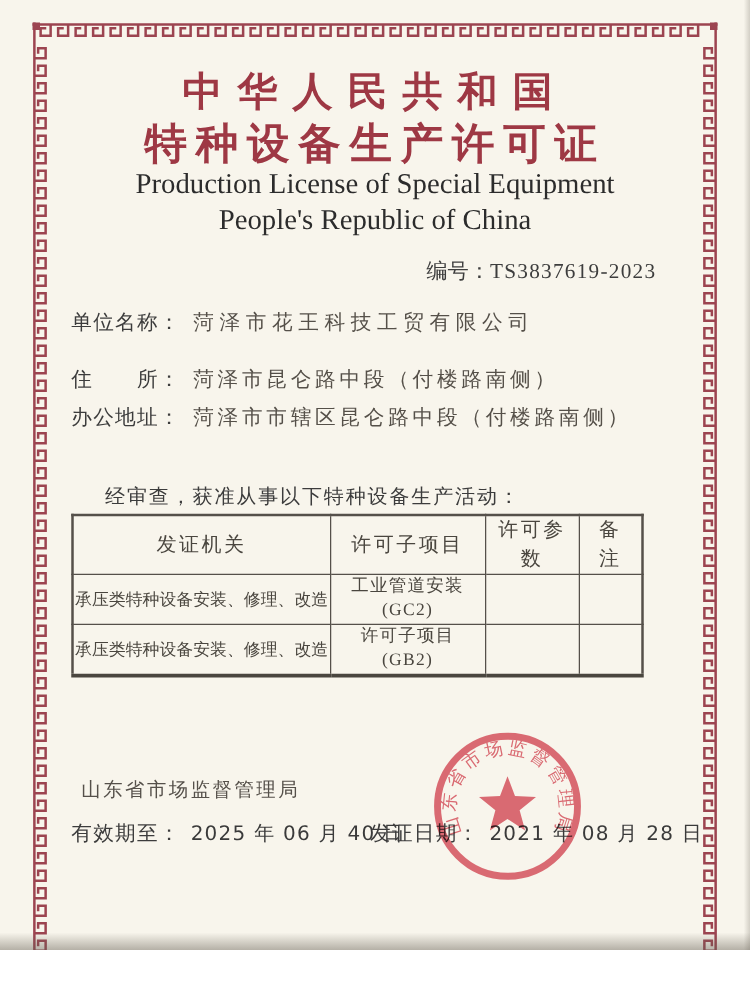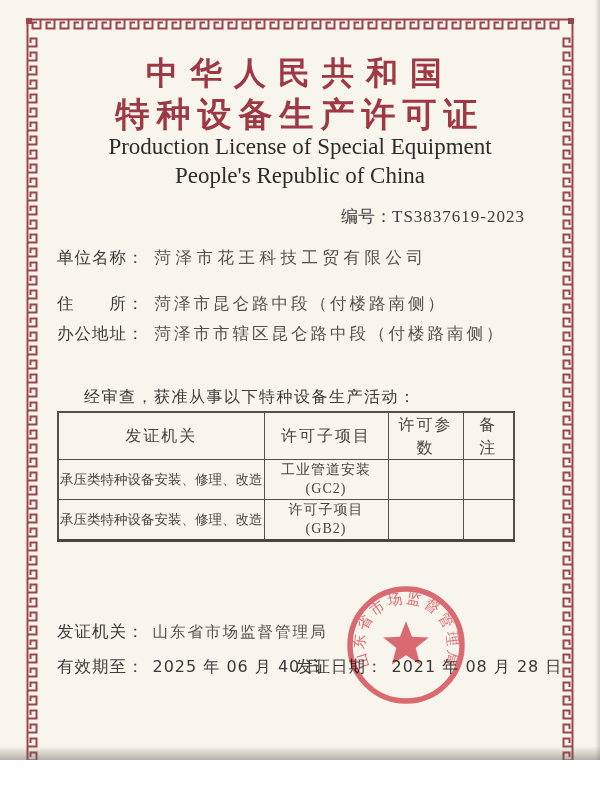--- a/index.html
+++ b/index.html
@@ -119,21 +119,20 @@
         <div>许可子项目</div>
             <div>(GB2)</div>
       </td>
       <td></td>
       <td></td>
     </tr>
   </tbody>
     </table>
 
   <div class="abs foot-row auth">
-    <span class="lbl">发证机关：</span>
     <span class="val">山东省市场监督管理局</span>
   </div>
   <div class="abs foot-row valid">
     <span class="lbl">有效期至：</span>
     <span class="date-val">2025 年 06 月 40 日</span>
   </div>
   <div class="abs foot-row issue">
     <span class="lbl">发证日期：</span>
     <span class="date-val">2021 年 08 月 28 日</span>
   </div>

